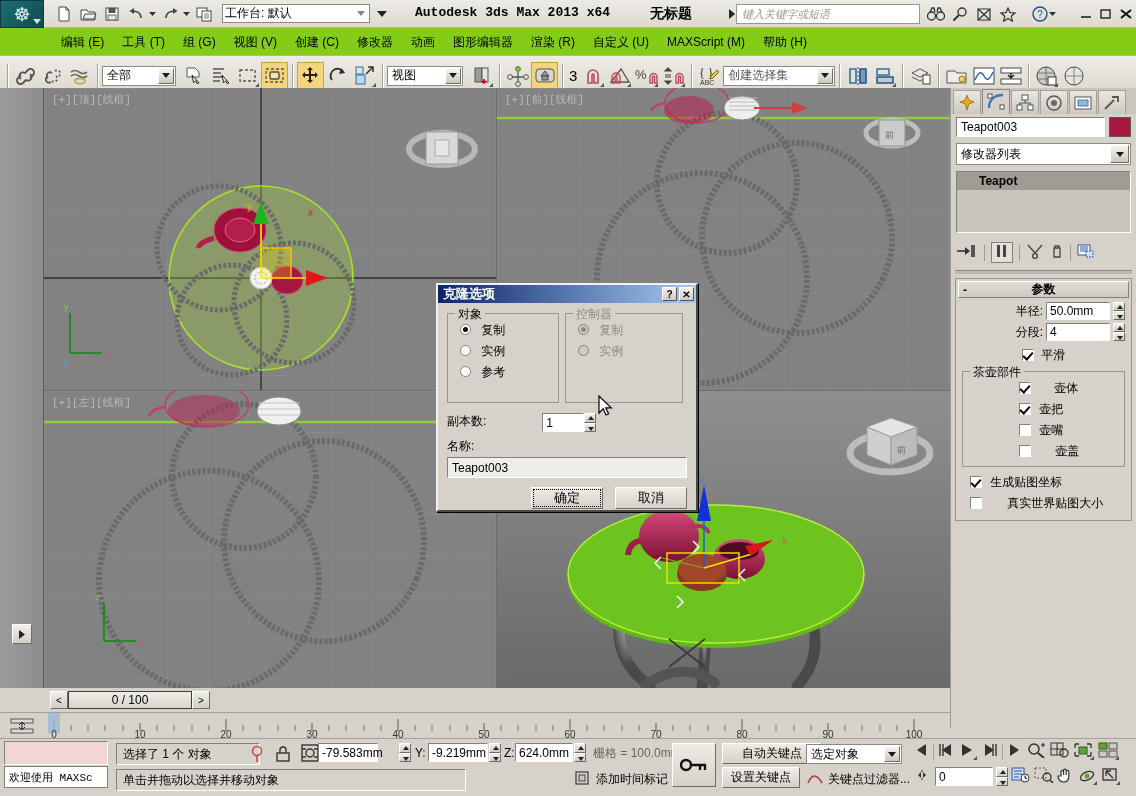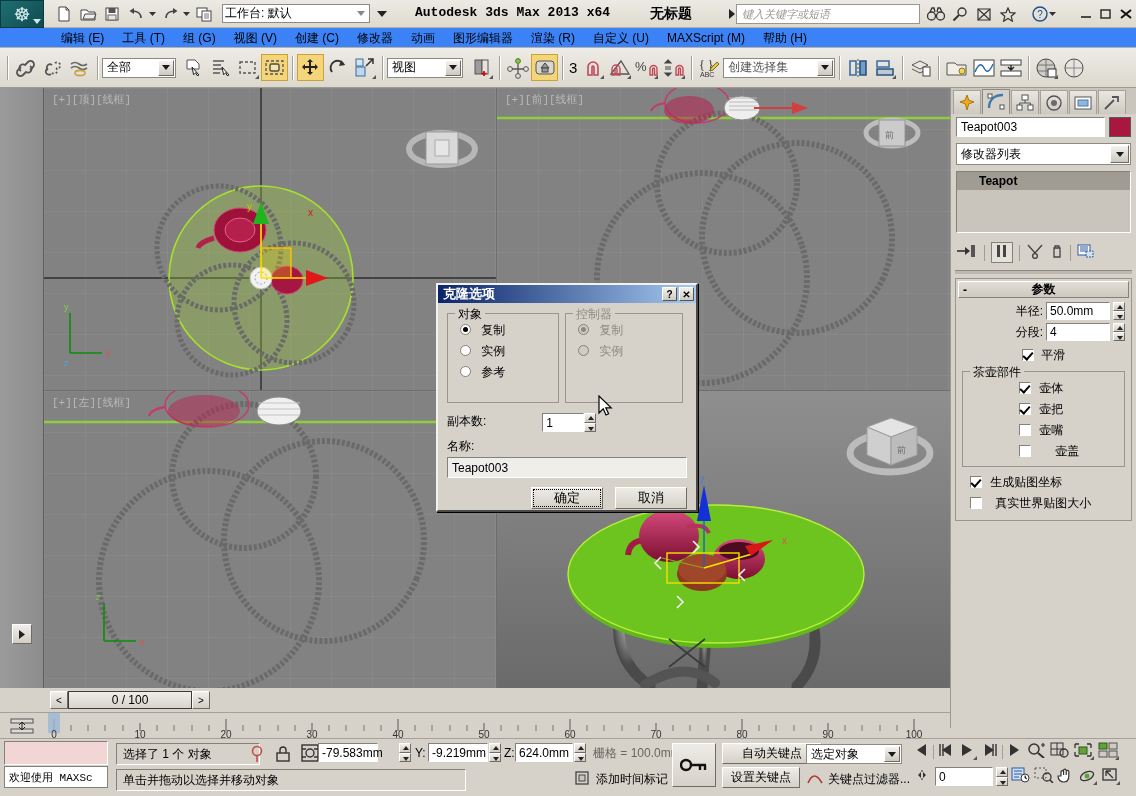--- a/index.html
+++ b/index.html
@@ -36,21 +36,21 @@
      border-right:4px solid transparent;border-top:5px solid #888;}
   #apptitle { position:absolute; left:415px; top:5px; font-family:"Liberation Mono",monospace; font-size:13px;
               letter-spacing:0px; font-weight:700;}
   #docname { position:absolute; left:650px; top:5px; font-size:14px; font-weight:700;}
   #searchbox { position:absolute; left:736px; top:4px; width:184px;height:20px; background:#fff;
                border:1px solid #9a968d; display:flex;align-items:center;padding-left:5px;
                font-style:italic;color:#9a958c;font-size:11px;}
   .wintool { position:absolute; top:5px; width:20px;height:18px;display:flex;align-items:center;justify-content:center;}
 
   
-  #menubar { height:20px; background:#3b82f6; display:flex; align-items:center; padding-left:52px;
+  #menubar { height:28px; background:#84cc16; display:flex; align-items:center; padding-left:52px;
              border-bottom:1px solid #b6b2a8; }
   #menubar .mi { padding:0 9px; font-size:12px; height:18px; line-height:18px; cursor:default; }
 
   
   #toolbar { height:40px; background:linear-gradient(#eeece6,#dcd8ce); display:flex; align-items:center;
              padding:0 3px; border-bottom:1px solid #9d9a92; }
   .combo { height:20px; background:#fff; border:1px solid #8d8a82; position:relative; display:flex;
            align-items:center; padding-left:4px; font-size:12px; }
   .combo .db { position:absolute;right:1px;top:1px;width:16px;height:16px;
                background:linear-gradient(#f4f3f0,#ccc8bf);border:1px solid #fff;
@@ -801,21 +801,21 @@
 
       <div style="text-align:center;padding:6px 0 2px">
         <span class="ck on"></span>
         <span style="margin-left:4px">平滑</span>
       </div>
 
       <div class="grp">
         <span class="lab">茶壶部件</span>
         <div class="cline" style="padding-left:52px">
           <span class="ck on"></span>
-          <span style="margin-left:5px">壶体</span>
+          <span style="margin-left:20px">壶体</span>
         </div>
         <div class="cline" style="padding-left:52px">
           <span class="ck on"></span>
           <span style="margin-left:5px">壶把</span>
         </div>
         <div class="cline" style="padding-left:52px">
           <span class="ck"></span>
           <span style="margin-left:5px">壶嘴</span>
         </div>
         <div class="cline" style="padding-left:52px">
@@ -823,21 +823,21 @@
           <span style="margin-left:21px">壶盖</span>
         </div>
       </div>
 
       <div class="cline" style="padding-left:12px">
         <span class="ck on"></span>
         <span style="margin-left:5px">生成贴图坐标</span>
       </div>
       <div class="cline" style="padding-left:12px;padding-bottom:6px">
         <span class="ck"></span>
-        <span style="margin-left:10px">真实世界贴图大小</span>
+        <span style="margin-left:22px">真实世界贴图大小</span>
       </div>
     </div>
   </div>
 
   <div id="timeslider">
     <div id="tsbar">
       <div class="ar">
         <span>&lt;</span>
       </div>
       <div class="val">0 / 100</div>

